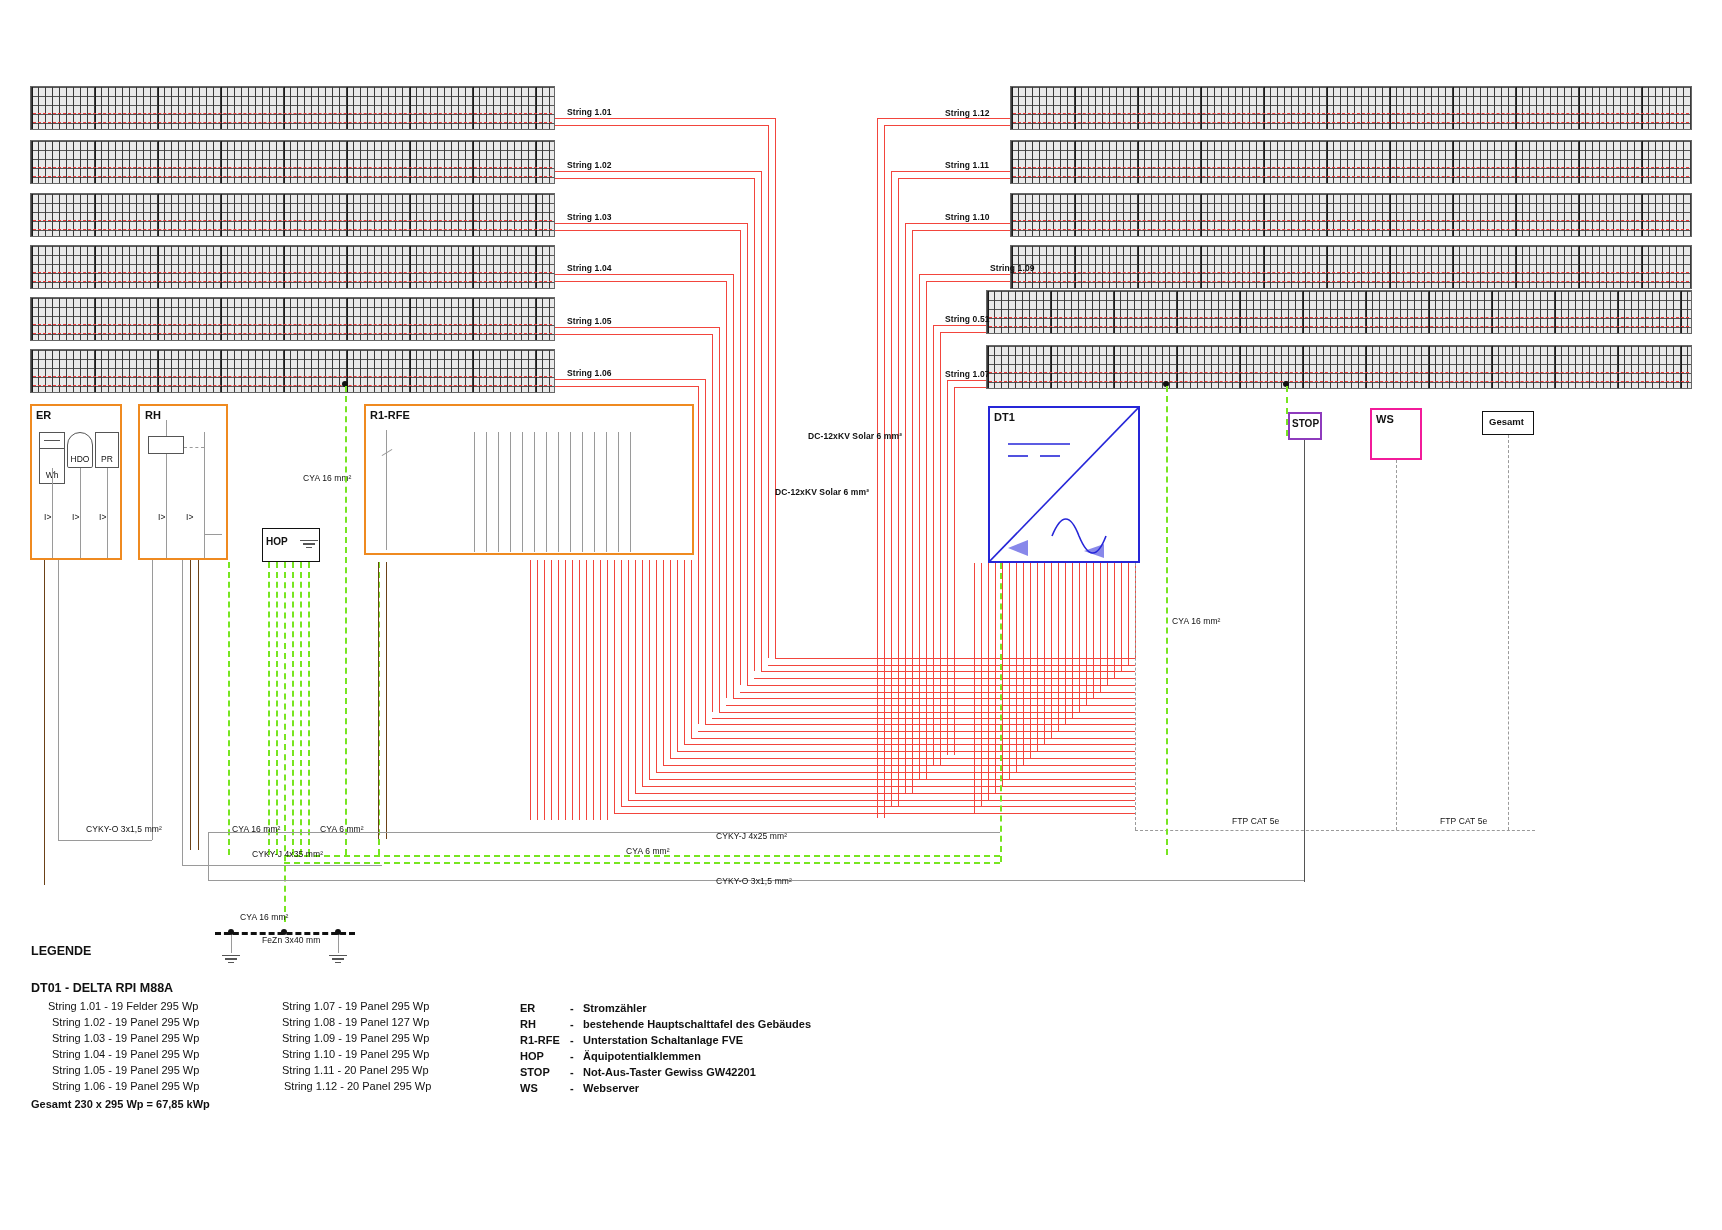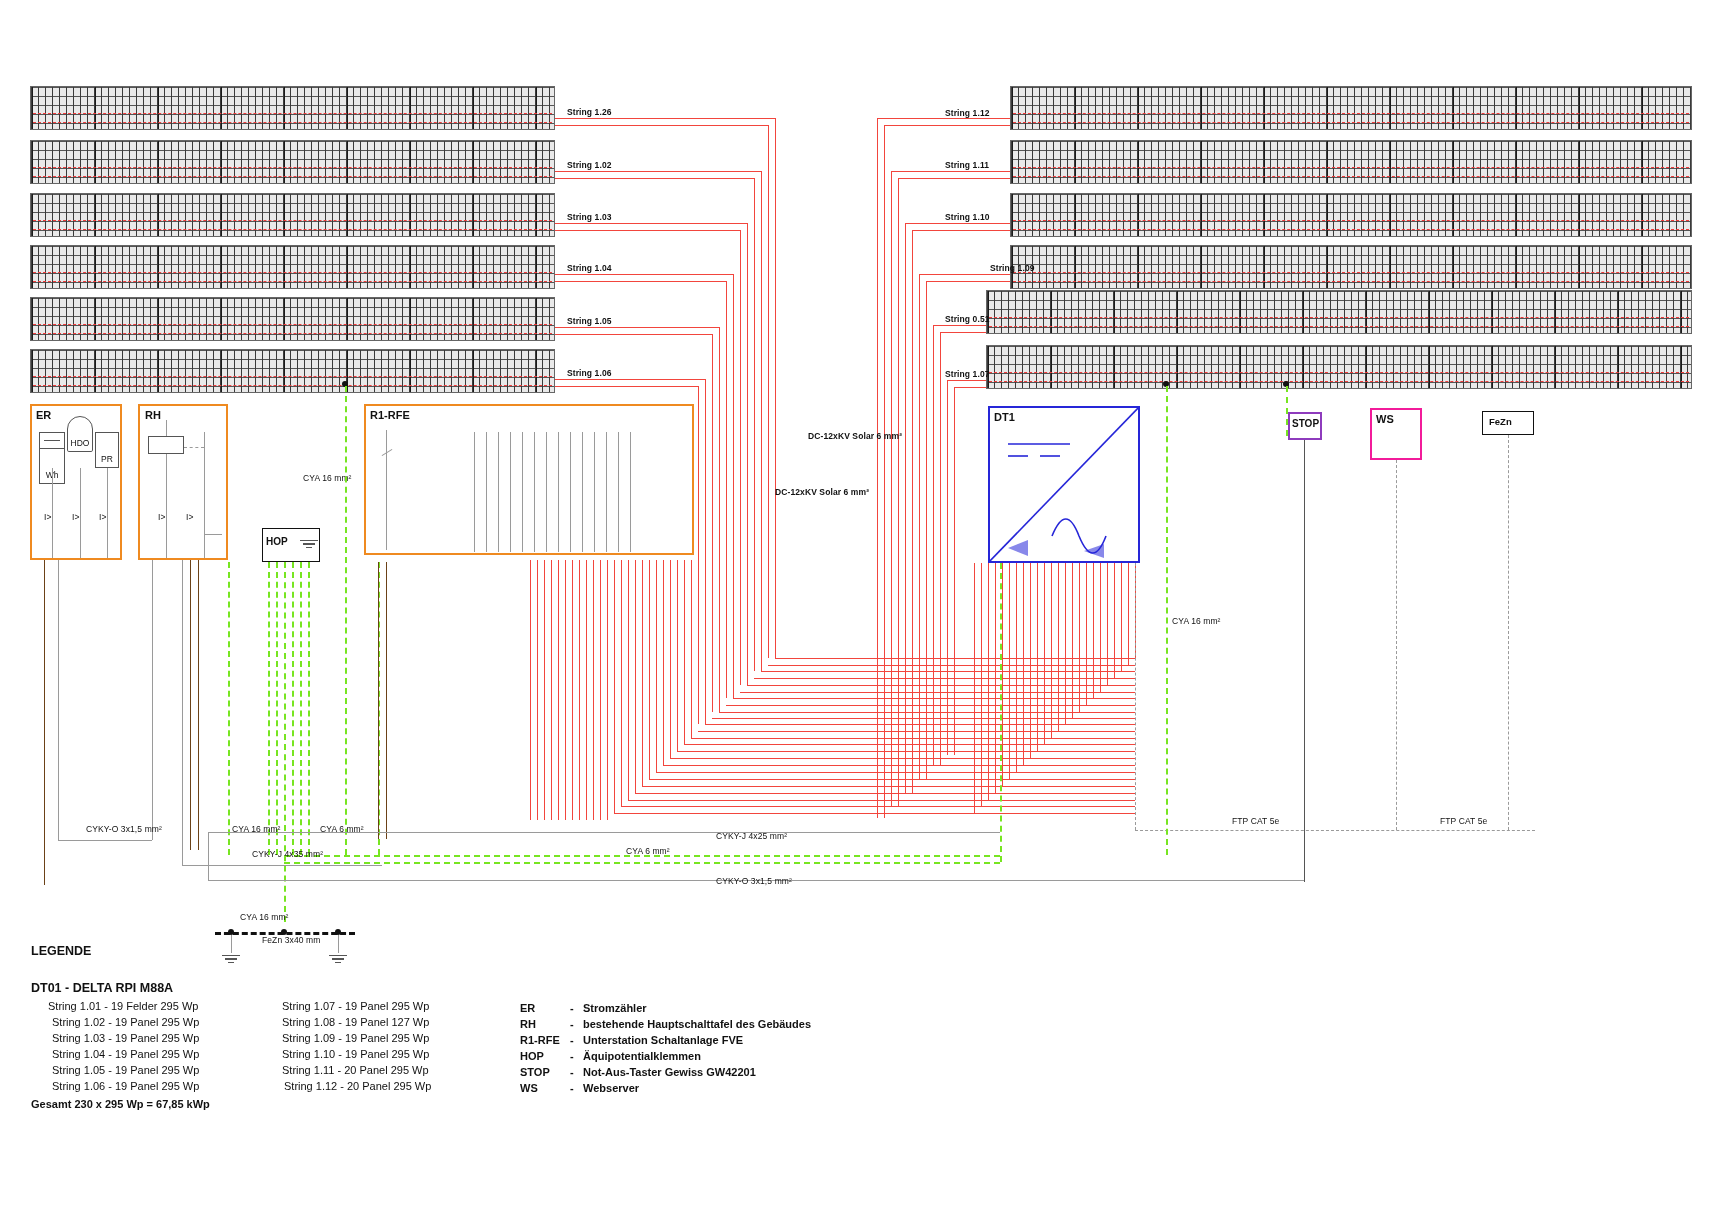--- a/index.html
+++ b/index.html
@@ -147,21 +147,21 @@
   </div>
   <div class="pv" style="left:986px;top:290px;width:706px;height:44px;">
     <div class="pvwire" style="top:26px;"></div>
       <div class="pvwire2"></div>
   </div>
   <div class="pv" style="left:986px;top:345px;width:706px;height:44px;">
     <div class="pvwire" style="top:26px;"></div>
       <div class="pvwire2"></div>
   </div>
 
-  <div class="lbl" style="left:567px;top:107px;">String 1.26</div>
+  <div class="lbl" style="left:567px;top:107px;">String 1.01</div>
   <div class="lbl" style="left:567px;top:160px;">String 1.02</div>
   <div class="lbl" style="left:567px;top:212px;">String 1.03</div>
   <div class="lbl" style="left:567px;top:263px;">String 1.04</div>
   <div class="lbl" style="left:567px;top:316px;">String 1.05</div>
   <div class="lbl" style="left:567px;top:368px;">String 1.06</div>
 
   <div class="lbl" style="left:945px;top:108px;">String 1.12</div>
   <div class="lbl" style="left:945px;top:160px;">String 1.11</div>
   <div class="lbl" style="left:945px;top:212px;">String 1.10</div>
   <div class="lbl" style="left:945px;top:263px;padding-left:45px;">String 1.09</div>
@@ -308,21 +308,21 @@
 
   <div class="boxo" style="left:30px;top:404px;width:92px;height:156px;"></div>
   <div class="boxtitle" style="left:36px;top:409px;">ER</div>
 
   <div class="meter" style="left:39px;top:432px;width:26px;height:52px;">
     <span>Wh</span>
   </div>
   <div class="meterdiv" style="left:39px;top:448px;width:26px;"></div>
   <div class="hline dk" style="left:44px;top:440px;width:16px;"></div>
 
-  <div class="meter round" style="left:67px;top:416px;width:26px;height:36px;justify-content:center;">
+  <div class="meter round" style="left:67px;top:432px;width:26px;height:36px;justify-content:center;">
     <span>HDO</span>
   </div>
   <div class="meter" style="left:95px;top:432px;width:24px;height:36px;">
     <span>PR</span>
   </div>
 
   <div class="vline" style="left:52px;top:468px;height:90px;"></div>
   <div class="vline" style="left:80px;top:468px;height:90px;"></div>
   <div class="vline" style="left:107px;top:468px;height:90px;"></div>
   <div class="lbl norm" style="left:44px;top:512px;">I&gt;</div>
@@ -383,21 +383,21 @@
   <div class="lbl norm" style="left:1172px;top:616px;">CYA 16 mm²</div>
 
   <div class="boxp" style="left:1288px;top:412px;width:34px;height:28px;"></div>
   <div class="boxtitle" style="left:1292px;top:418px;font-size:10px;">STOP</div>
   <div class="vline dk" style="left:1304px;top:440px;height:442px;"></div>
 
   <div class="boxm" style="left:1370px;top:408px;width:52px;height:52px;"></div>
   <div class="boxtitle" style="left:1376px;top:413px;">WS</div>
 
   <div class="boxk" style="left:1482px;top:411px;width:52px;height:24px;"></div>
-  <div class="boxtitle" style="left:1489px;top:416px;font-size:9.5px;">FeZn</div>
+  <div class="boxtitle" style="left:1489px;top:416px;font-size:9.5px;">Gesamt</div>
 
   <div class="dv" style="left:1396px;top:460px;height:370px;"></div>
   <div class="dv" style="left:1508px;top:435px;height:395px;"></div>
   <div class="dh" style="left:1135px;top:830px;width:400px;"></div>
   <div class="lbl norm" style="left:1232px;top:816px;">FTP CAT 5e</div>
   <div class="lbl norm" style="left:1440px;top:816px;">FTP CAT 5e</div>
   <div class="dv" style="left:1135px;top:563px;height:267px;"></div>
 
   <div class="dot" style="left:342px;top:381px;"></div>
   <div class="gv" style="left:345px;top:386px;height:469px;"></div>

